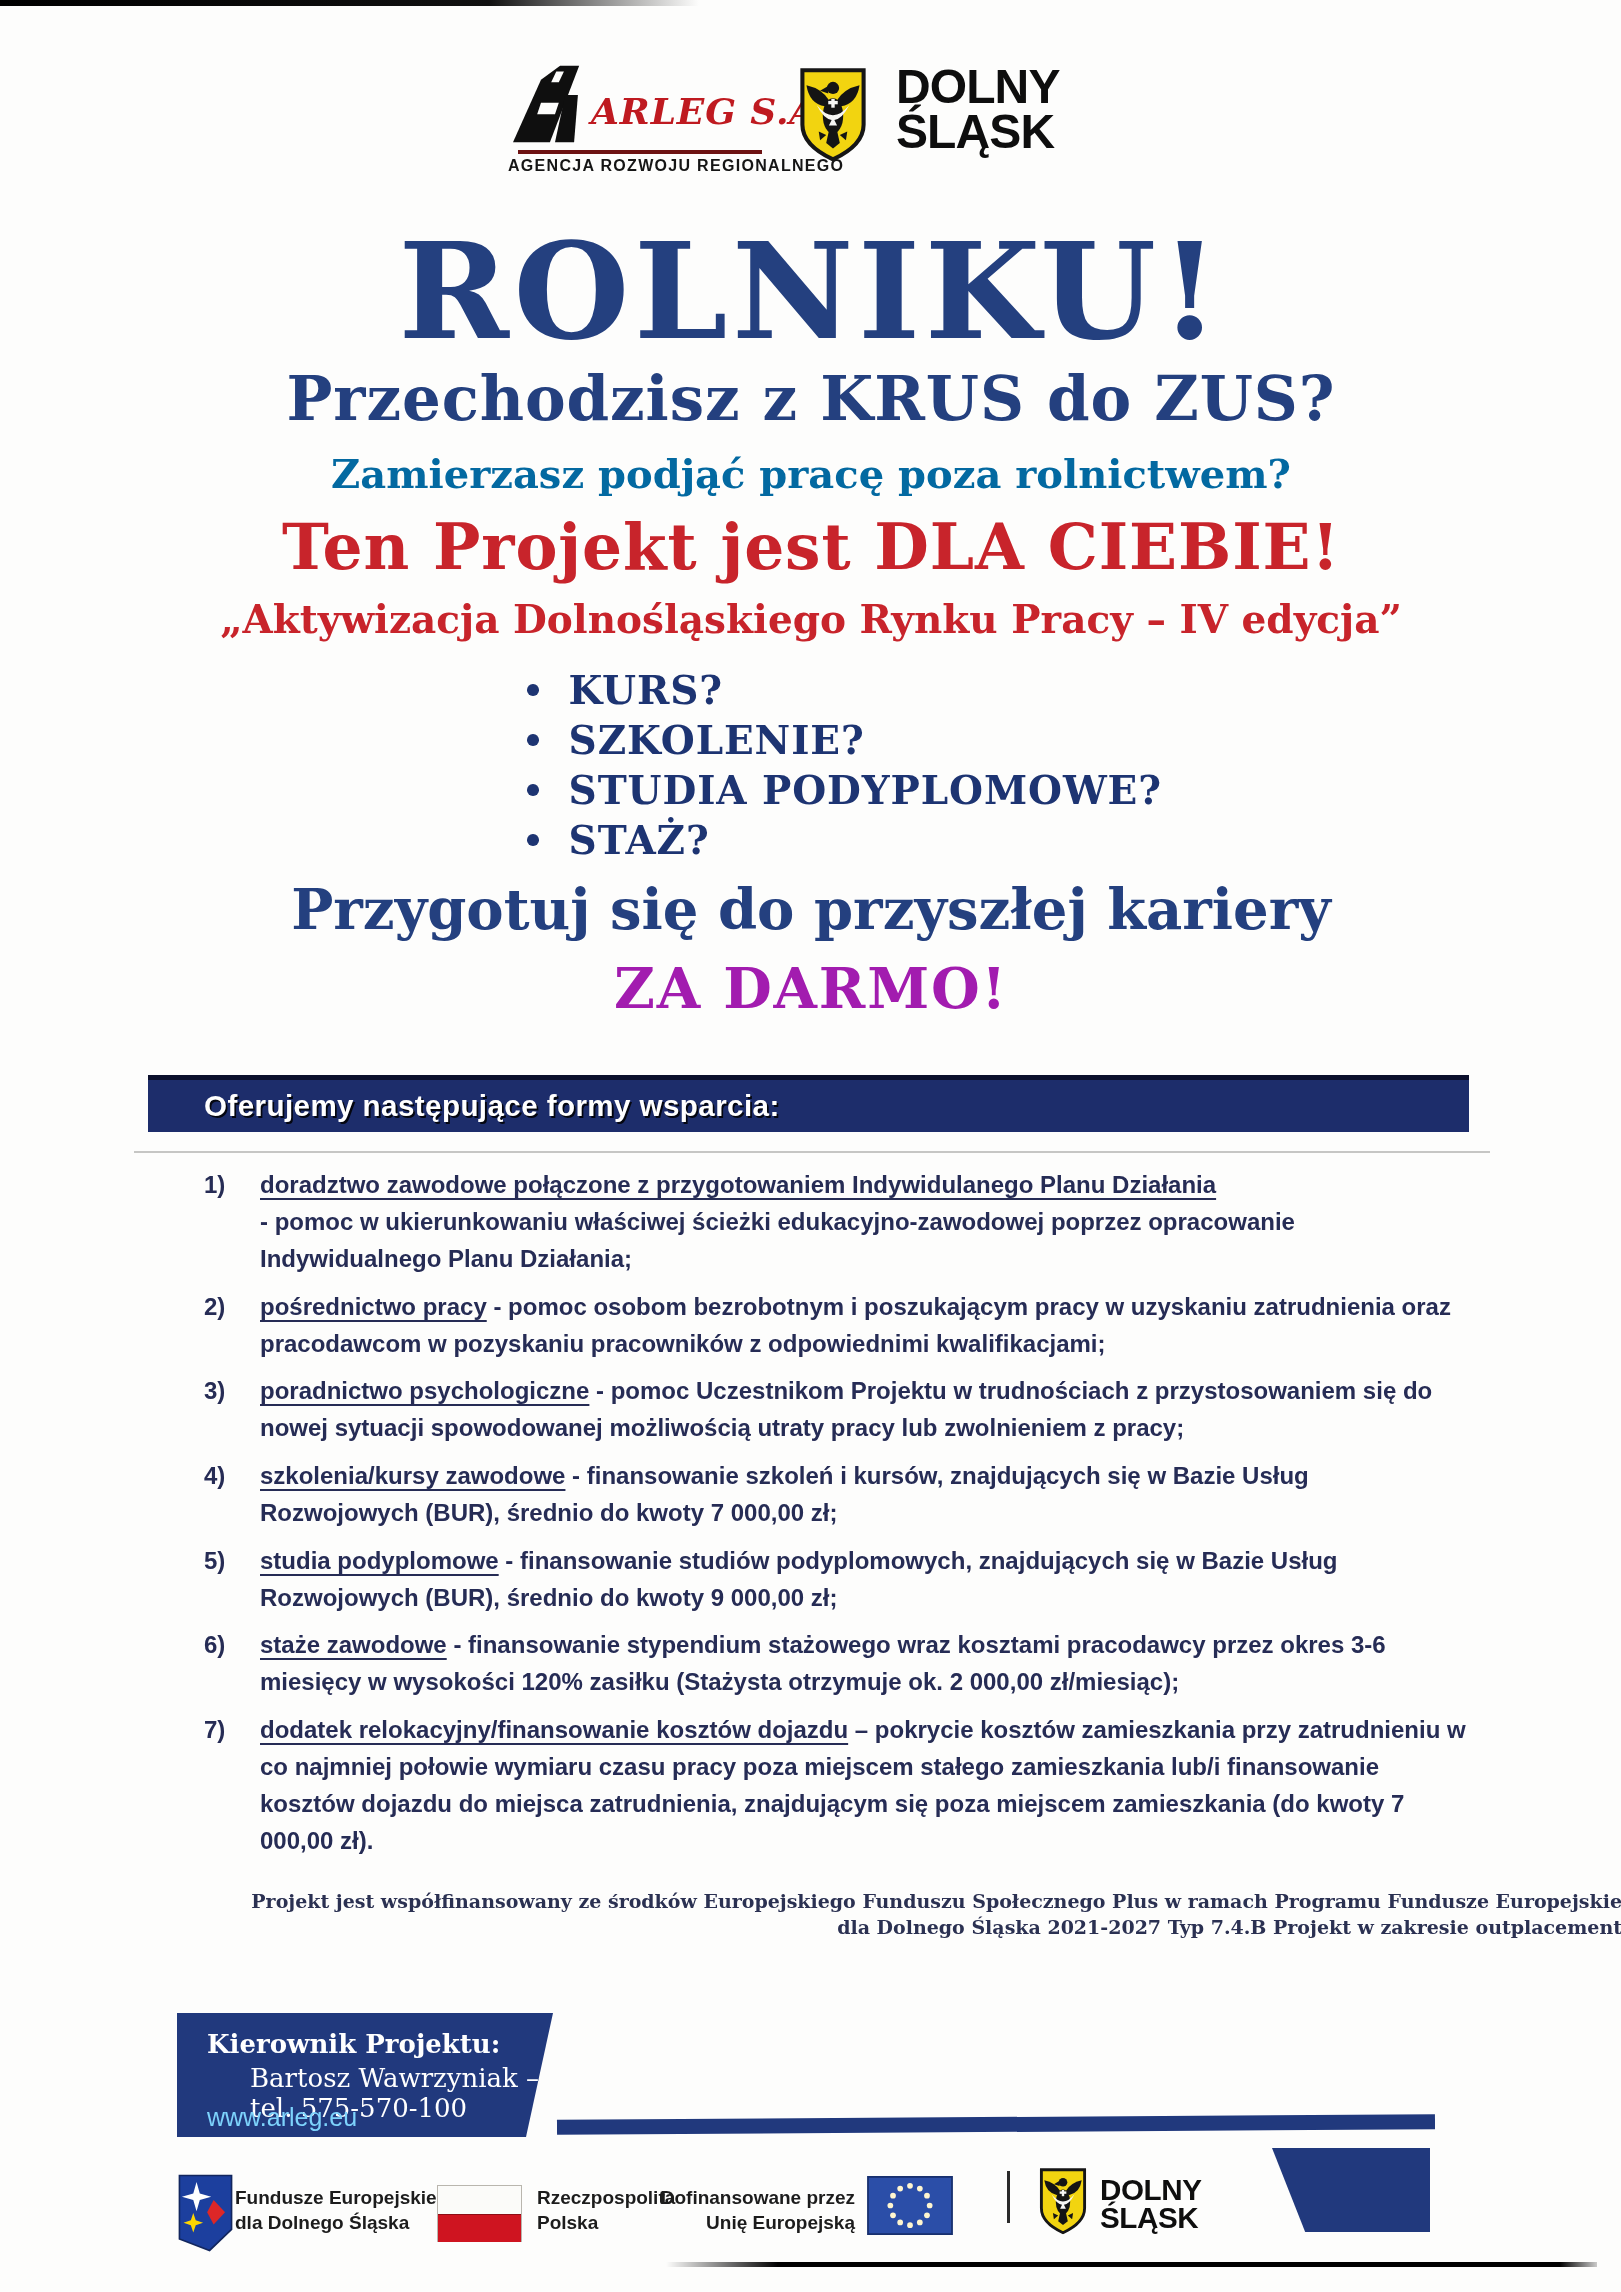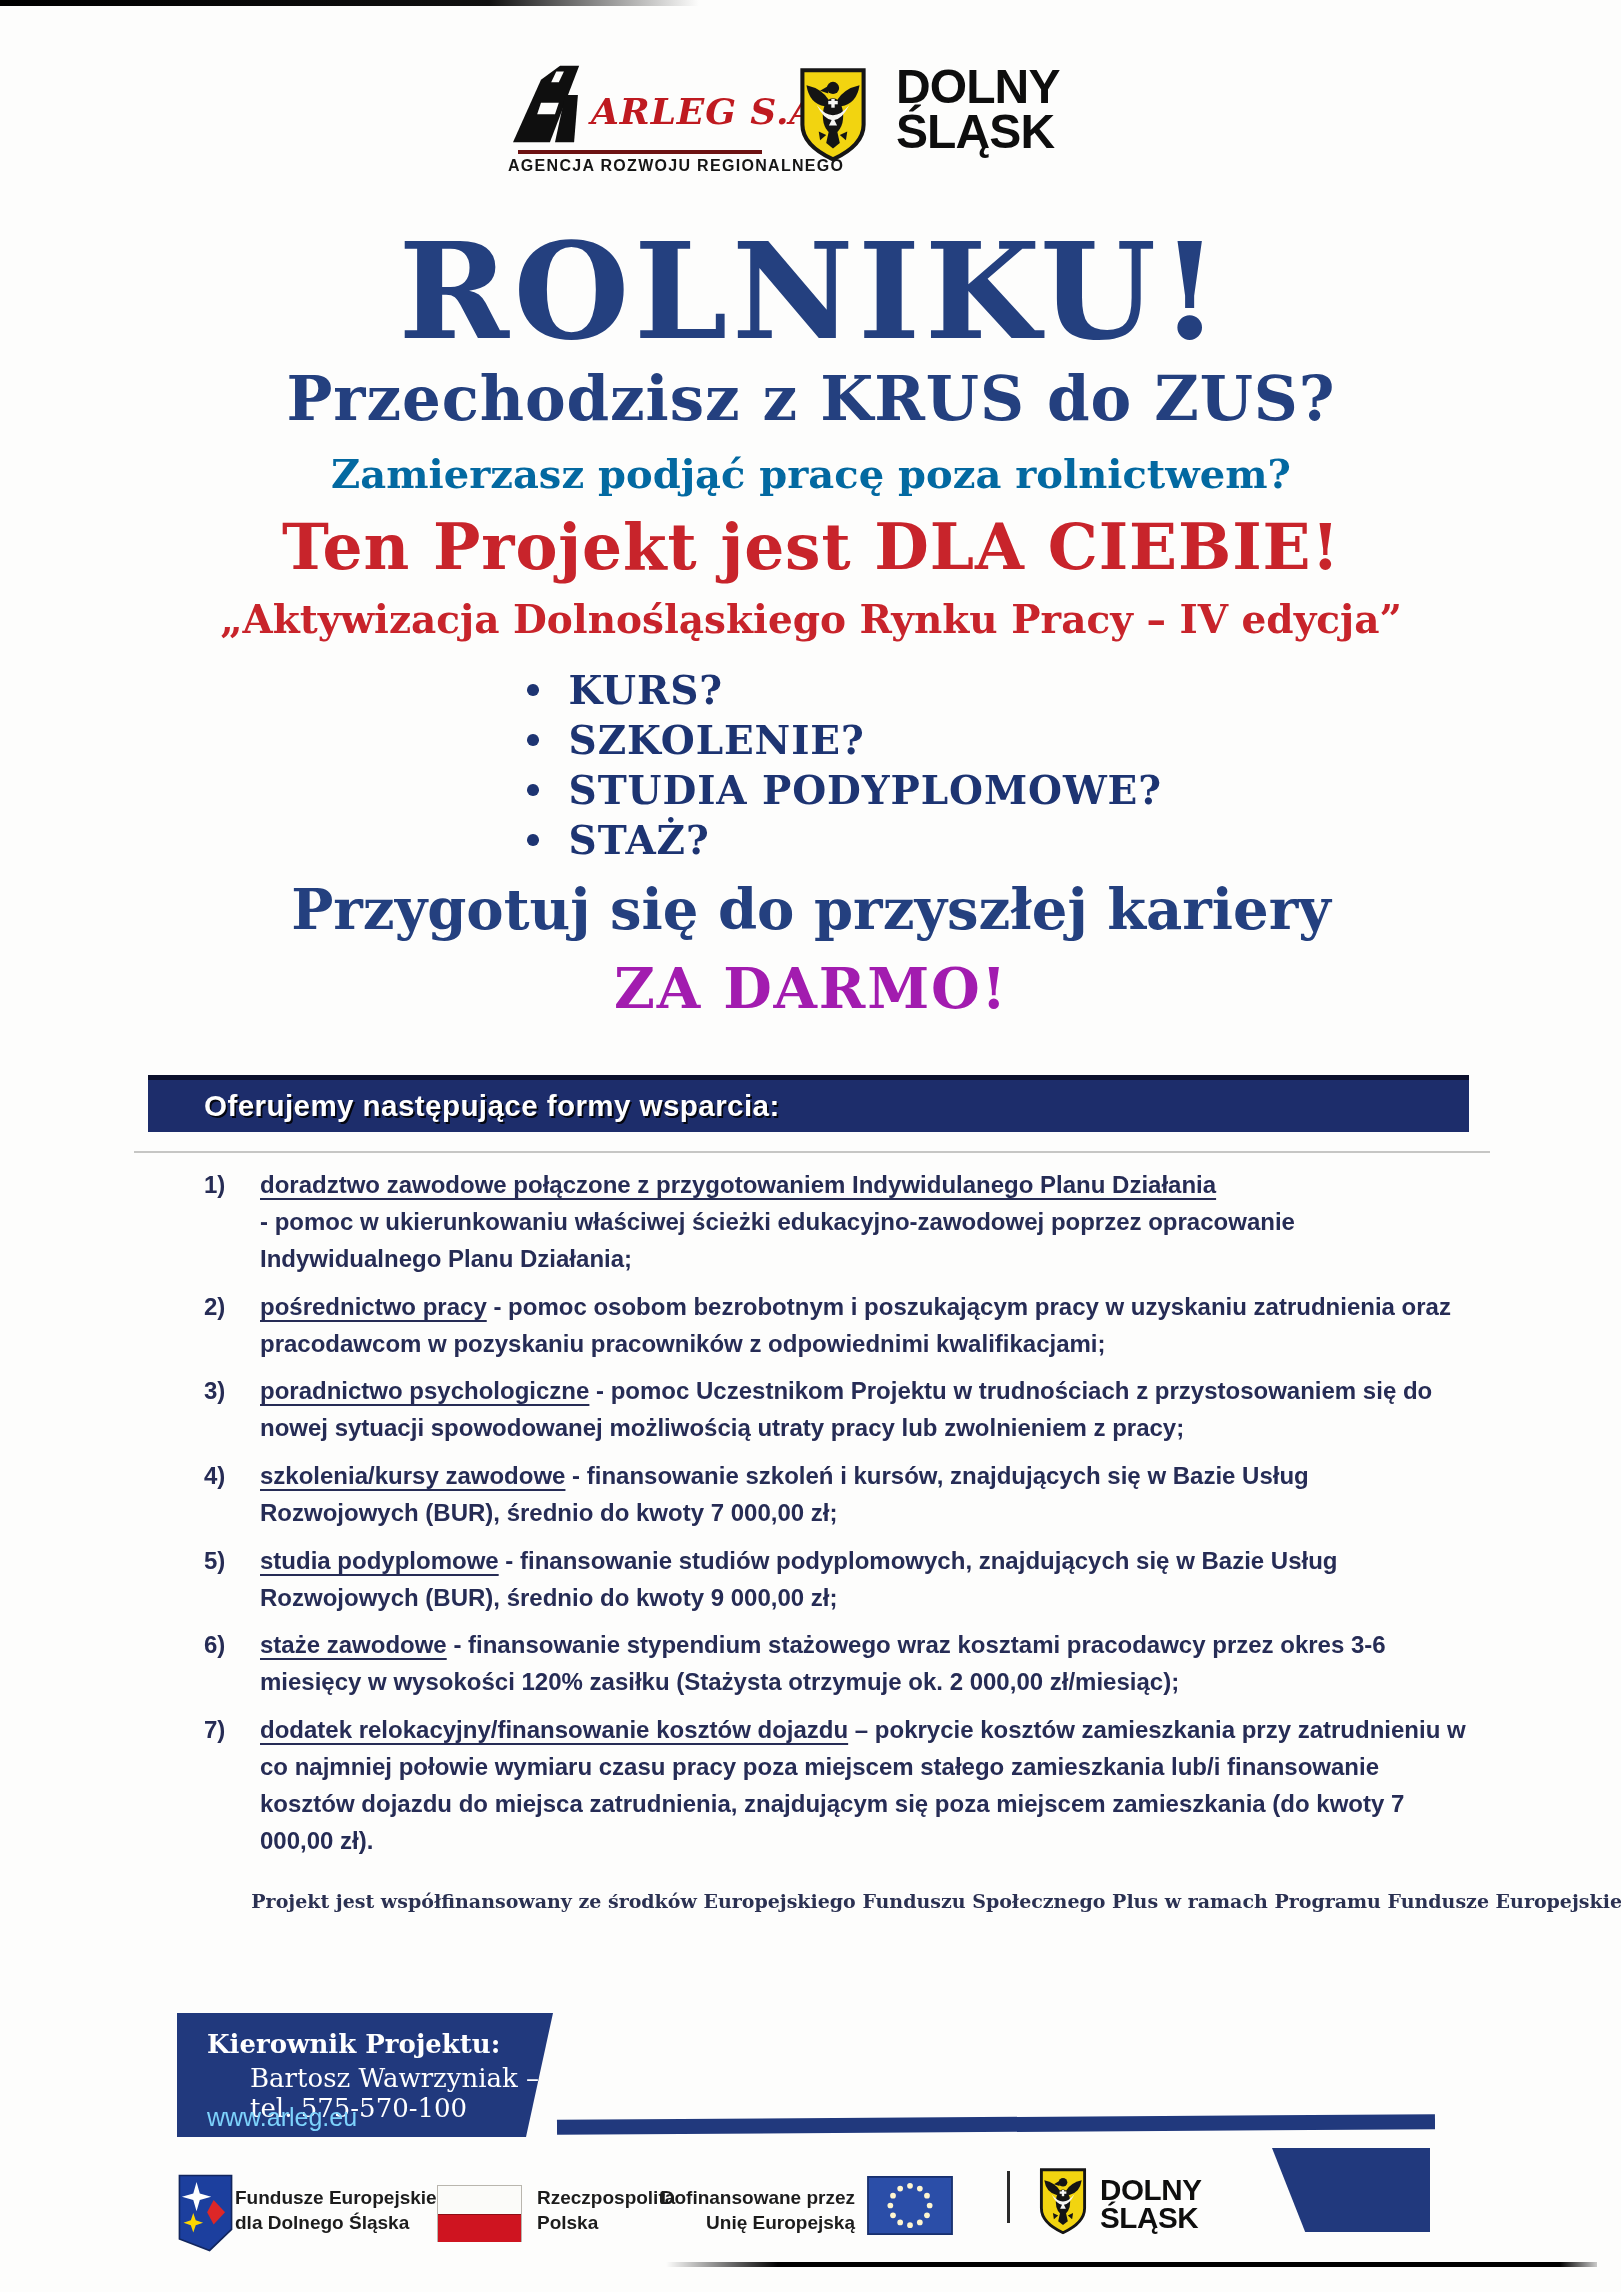--- a/index.html
+++ b/index.html
@@ -183,20 +183,21 @@
         <div class="s-text"><span class="s-title">staże zawodowe</span><span class="s-body"> - finansowanie stypendium stażowego wraz kosztami pracodawcy przez okres 3-6 miesięcy w wysokości 120% zasiłku (Stażysta otrzymuje ok. 2 000,00 zł/miesiąc);</span></div>
       </div>
       <div class="s-item">
         <div class="s-num">7)</div>
         <div class="s-text"><span class="s-title">dodatek relokacyjny/finansowanie kosztów dojazdu</span><span class="s-body"> – pokrycie kosztów zamieszkania przy zatrudnieniu w co najmniej połowie wymiaru czasu pracy poza miejscem stałego zamieszkania lub/i finansowanie kosztów dojazdu do miejsca zatrudnienia, znajdującym się poza miejscem zamieszkania (do kwoty 7 000,00 zł).</span></div>
       </div>
     </div>
 
   <div class="funding">
     <div>Projekt jest współfinansowany ze środków Europejskiego Funduszu Społecznego Plus w ramach Programu Fundusze Europejskie</div>
+    <div>dla Dolnego Śląska 2021-2027 Typ 7.4.B Projekt w zakresie outplacement</div>
   </div>
 
   <div class="mgr-box">
     <div class="mgr-title">Kierownik Projektu:</div>
     <div class="mgr-contact">Bartosz Wawrzyniak – tel. 575-570-100</div>
     <div class="mgr-site">www.arleg.eu</div>
   </div>
 
 
   <div class="navy-bar"></div>

